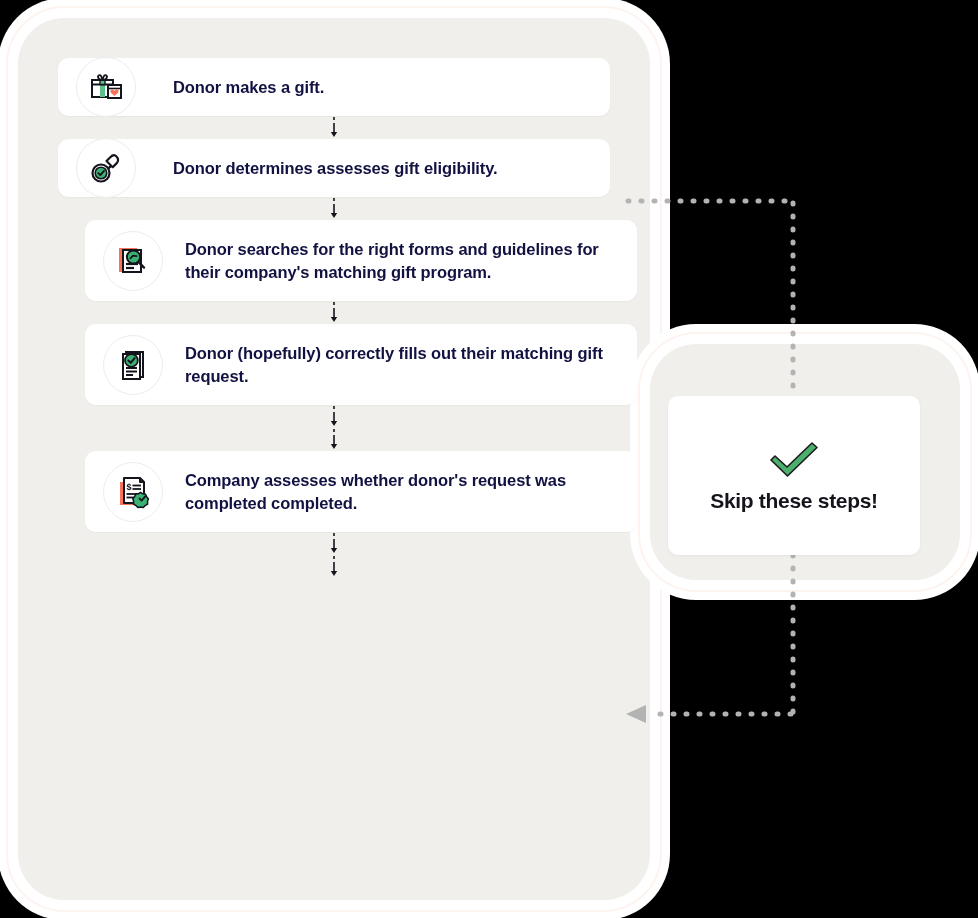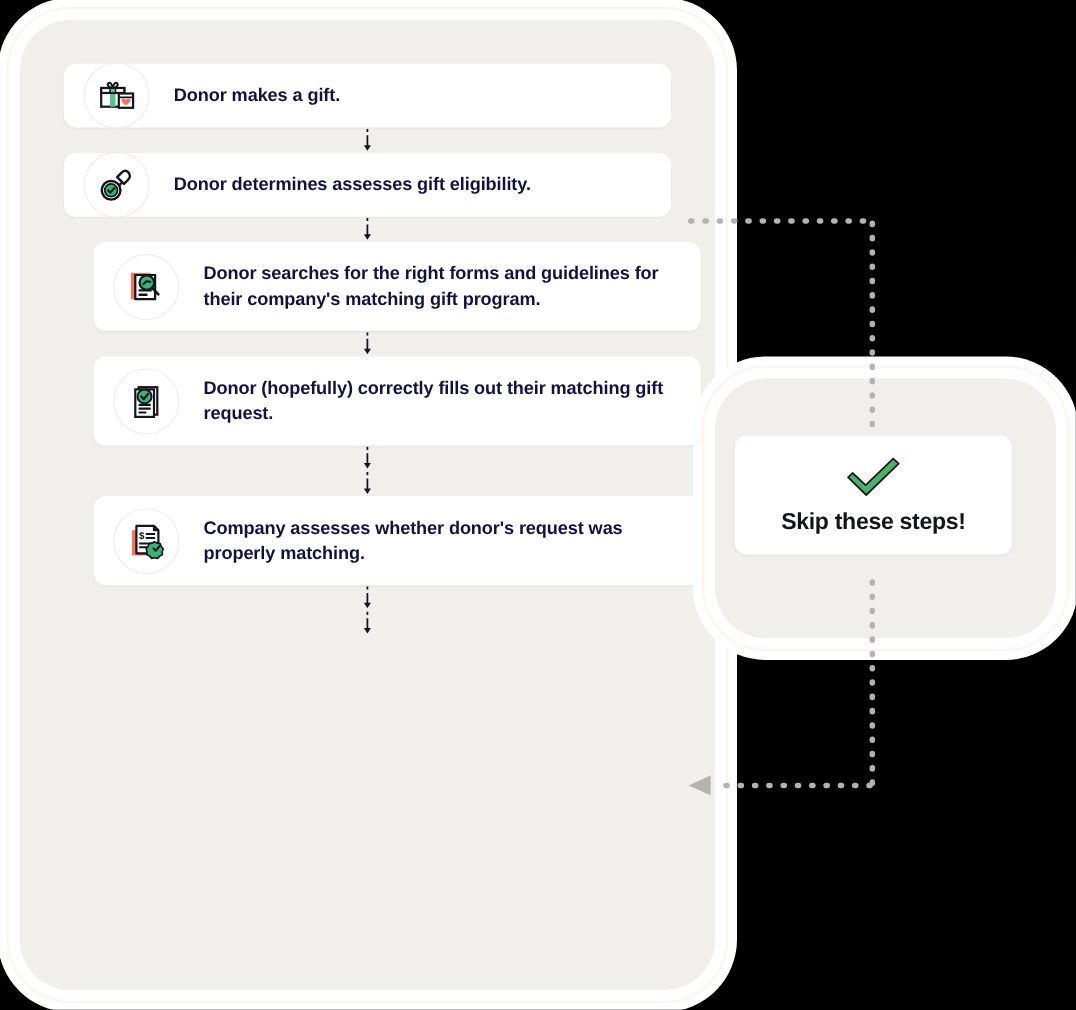--- a/index.html
+++ b/index.html
@@ -60,21 +60,21 @@
 
   .step-card {
     display: flex;
     align-items: center;
     width: 552px;
     background: #ffffff;
     border-radius: 11px;
     padding: 0 18px;
     box-shadow: 0 1px 2px rgba(0,0,0,0.04);
   }
-  .step-card.h1 { height: 58px; }
+  .step-card.h1 { height: 58px; gap: 15px; }
   .step-card.h2 { height: 81px; margin-left: 27px; }
 
   .icon-circle {
     flex: 0 0 auto;
     width: 60px;
     height: 60px;
     border-radius: 50%;
     border: 1px solid #ececec;
     background: #fff;
     display: flex;
@@ -99,21 +99,21 @@
     justify-content: center;
   }
   .connector svg { display: block; }
 
   
   .skip-card {
     position: absolute;
     left: 668px;
     top: 396px;
     width: 252px;
-    height: 108px;
+    height: 159px;
     background: #ffffff;
     border-radius: 10px;
     display: flex;
     flex-direction: column;
     align-items: center;
     justify-content: center;
     z-index: 8;
     box-shadow: 0 1px 3px rgba(0,0,0,0.05);
   }
   .skip-check { margin-bottom: 10px; }
@@ -269,21 +269,21 @@
           <path d="M27 6 V10 H31" fill="none" stroke="#14141c" stroke-width="2" stroke-linejoin="round"></path>
           <text x="13.4" y="17.6" font-family="Liberation Sans, sans-serif" font-size="9" font-weight="bold" fill="#14141c">$</text>
           <line x1="19.5" y1="13.5" x2="28" y2="13.5" stroke="#14141c" stroke-width="1.8"></line>
           <line x1="19.5" y1="17" x2="28" y2="17" stroke="#14141c" stroke-width="1.8"></line>
           <line x1="13.5" y1="22" x2="28" y2="22" stroke="#14141c" stroke-width="1.8"></line>
           <line x1="13.5" y1="25.5" x2="24" y2="25.5" stroke="#14141c" stroke-width="1.8"></line>
           <path d="M27.5 20.4 l2.4 1.4 2.7 .4 1 2.6 1.8 2 -.9 2.6 .1 2.8 -2.4 1.4 -1.9 2 -2.7 -.5 -2.7 .5 -1.9 -2 -2.4 -1.4 .1 -2.8 -.9 -2.6 1.8 -2 1 -2.6 2.7 -.4 Z" fill="#3bb273" stroke="#14141c" stroke-width="1.5" stroke-linejoin="round"></path>
           <path d="M26.6 26.6 L28.6 28.6 L32.2 24.4" fill="none" stroke="#14141c" stroke-width="1.9" stroke-linecap="round" stroke-linejoin="round"></path>
         </svg>
       </span>
-      <span class="step-text">Company assesses whether donor's request was properly matching.</span>
+      <span class="step-text">Company assesses whether donor's request was completed completed.</span>
     </div>
 
     <div class="connector">
       <svg width="10" height="21" viewBox="0 0 10 21">
         <line x1="5" y1="0" x2="5" y2="3" stroke="#14141c" stroke-width="1.6"></line>
         <line x1="5" y1="6" x2="5" y2="16" stroke="#14141c" stroke-width="1.6"></line>
         <path d="M5 20 L1.8 15 L8.2 15 Z" fill="#14141c"></path>
       </svg>
     </div>
 

